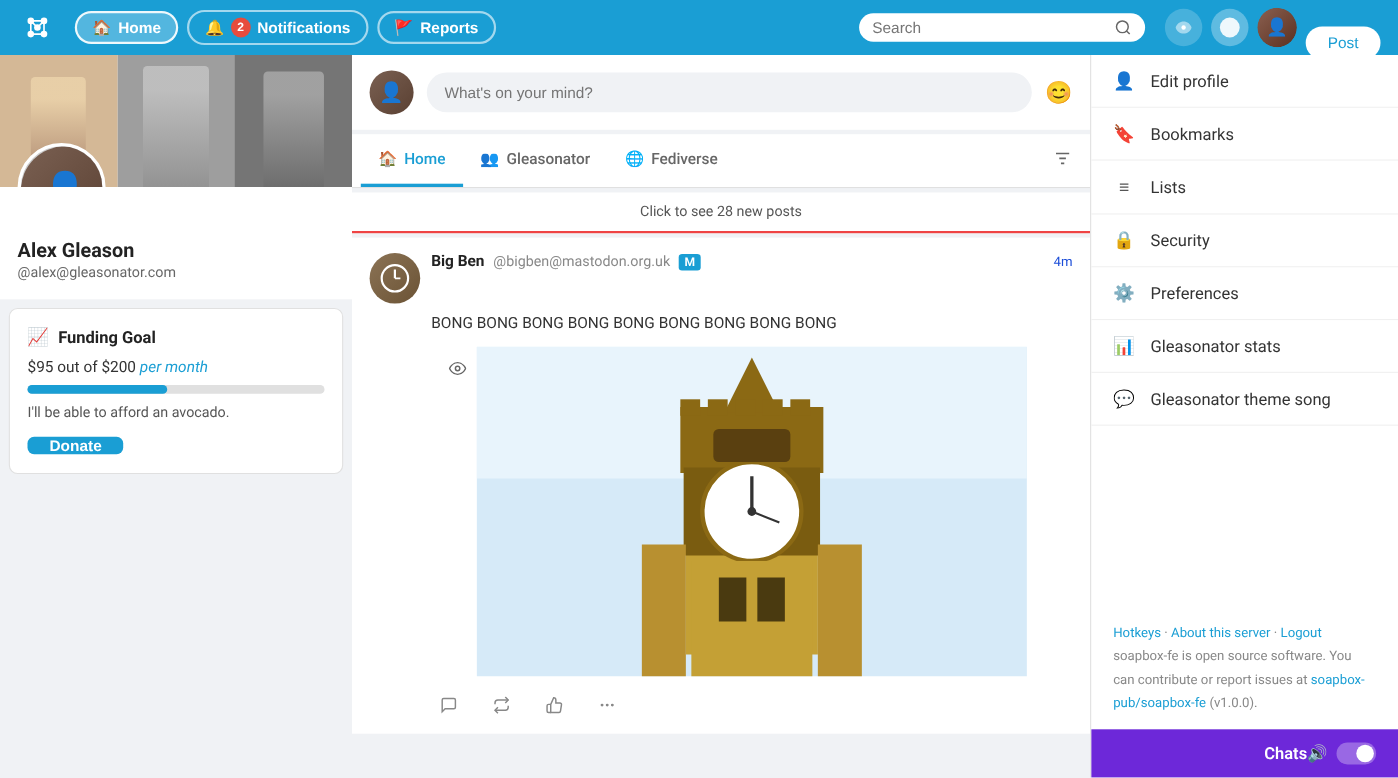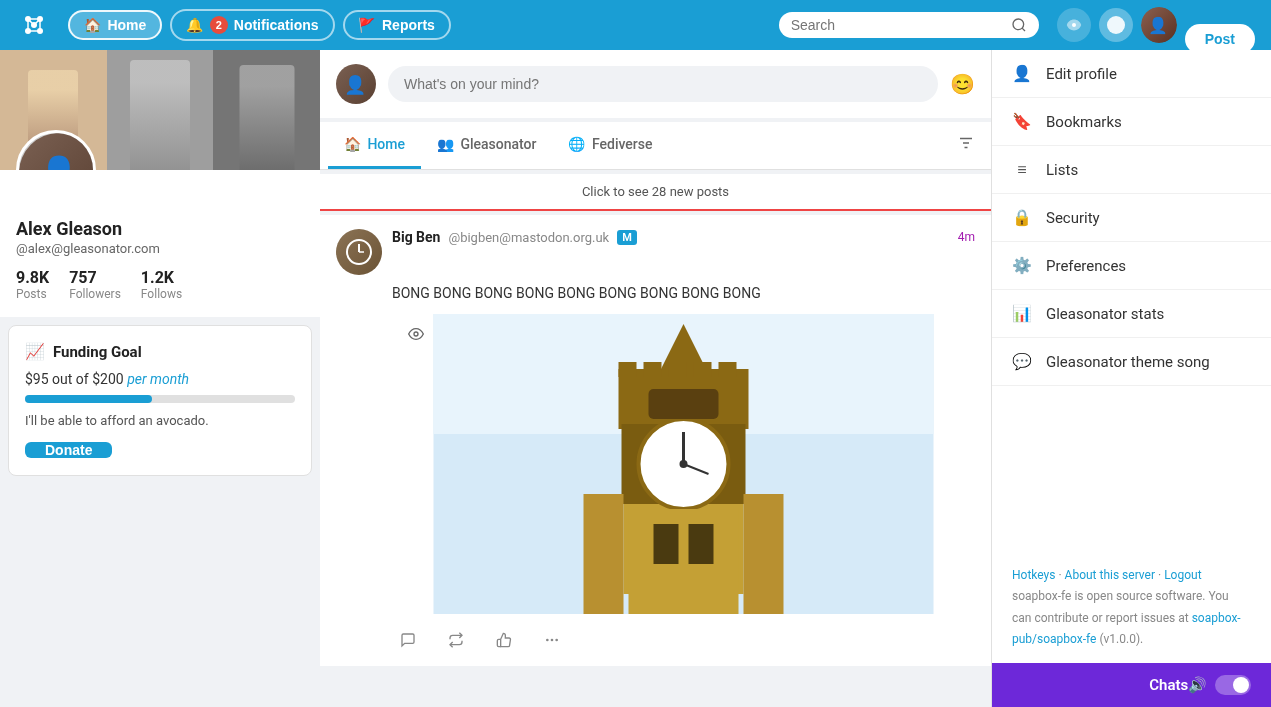--- a/index.html
+++ b/index.html
@@ -92,21 +92,21 @@
       overflow: hidden;
       width: 36px; height: 36px;
     }
     .post-btn {
       background: #fff;
       color: #1a9ed4;
       border: none;
       border-radius: 20px;
       padding: 7px 20px;
       font-size: 14px;
-      font-weight: 700;
+      font-weight: 400;
       cursor: pointer;
       margin-top: 28px;
     }
 
     
     .main-layout {
       display: flex;
       height: calc(707px - 50px);
       overflow: hidden;
     }
@@ -368,21 +368,21 @@
     .post-instance-badge {
       background: #1a9ed4;
       color: #fff;
       font-size: 11px;
       padding: 1px 5px;
       border-radius: 3px;
       font-weight: 600;
     }
     .post-time {
       font-size: 12px;
-      color: #a21caf;
+      color: #1d4ed8;
       margin-left: auto;
     }
     .post-content {
       font-size: 14px;
       color: #333;
       line-height: 1.5;
       margin-left: 56px;
       margin-bottom: 10px;
     }
     .post-image-wrap {
@@ -562,34 +562,20 @@
           </div>
         </div>
         <div class="profile-avatar-wrap">
           <div class="avatar-circle">👤</div>
         </div>
       </div>
 
       <div class="profile-info">
         <div class="profile-name">Alex Gleason</div>
         <div class="profile-handle">@alex@gleasonator.com</div>
-        <div class="profile-stats">
-          <div class="stat-item">
-            <div class="stat-value">9.8K</div>
-            <div class="stat-label">Posts</div>
-          </div>
-          <div class="stat-item">
-            <div class="stat-value">757</div>
-            <div class="stat-label">Followers</div>
-          </div>
-          <div class="stat-item">
-            <div class="stat-value">1.2K</div>
-            <div class="stat-label">Follows</div>
-          </div>
-        </div>
       </div>
     </div>
 
     <div class="funding-card">
       <div class="funding-title">
         <span style="font-size:16px;">📈</span>
         <span>Funding Goal</span>
       </div>
       <div class="funding-amount">
         <span>$95</span>

